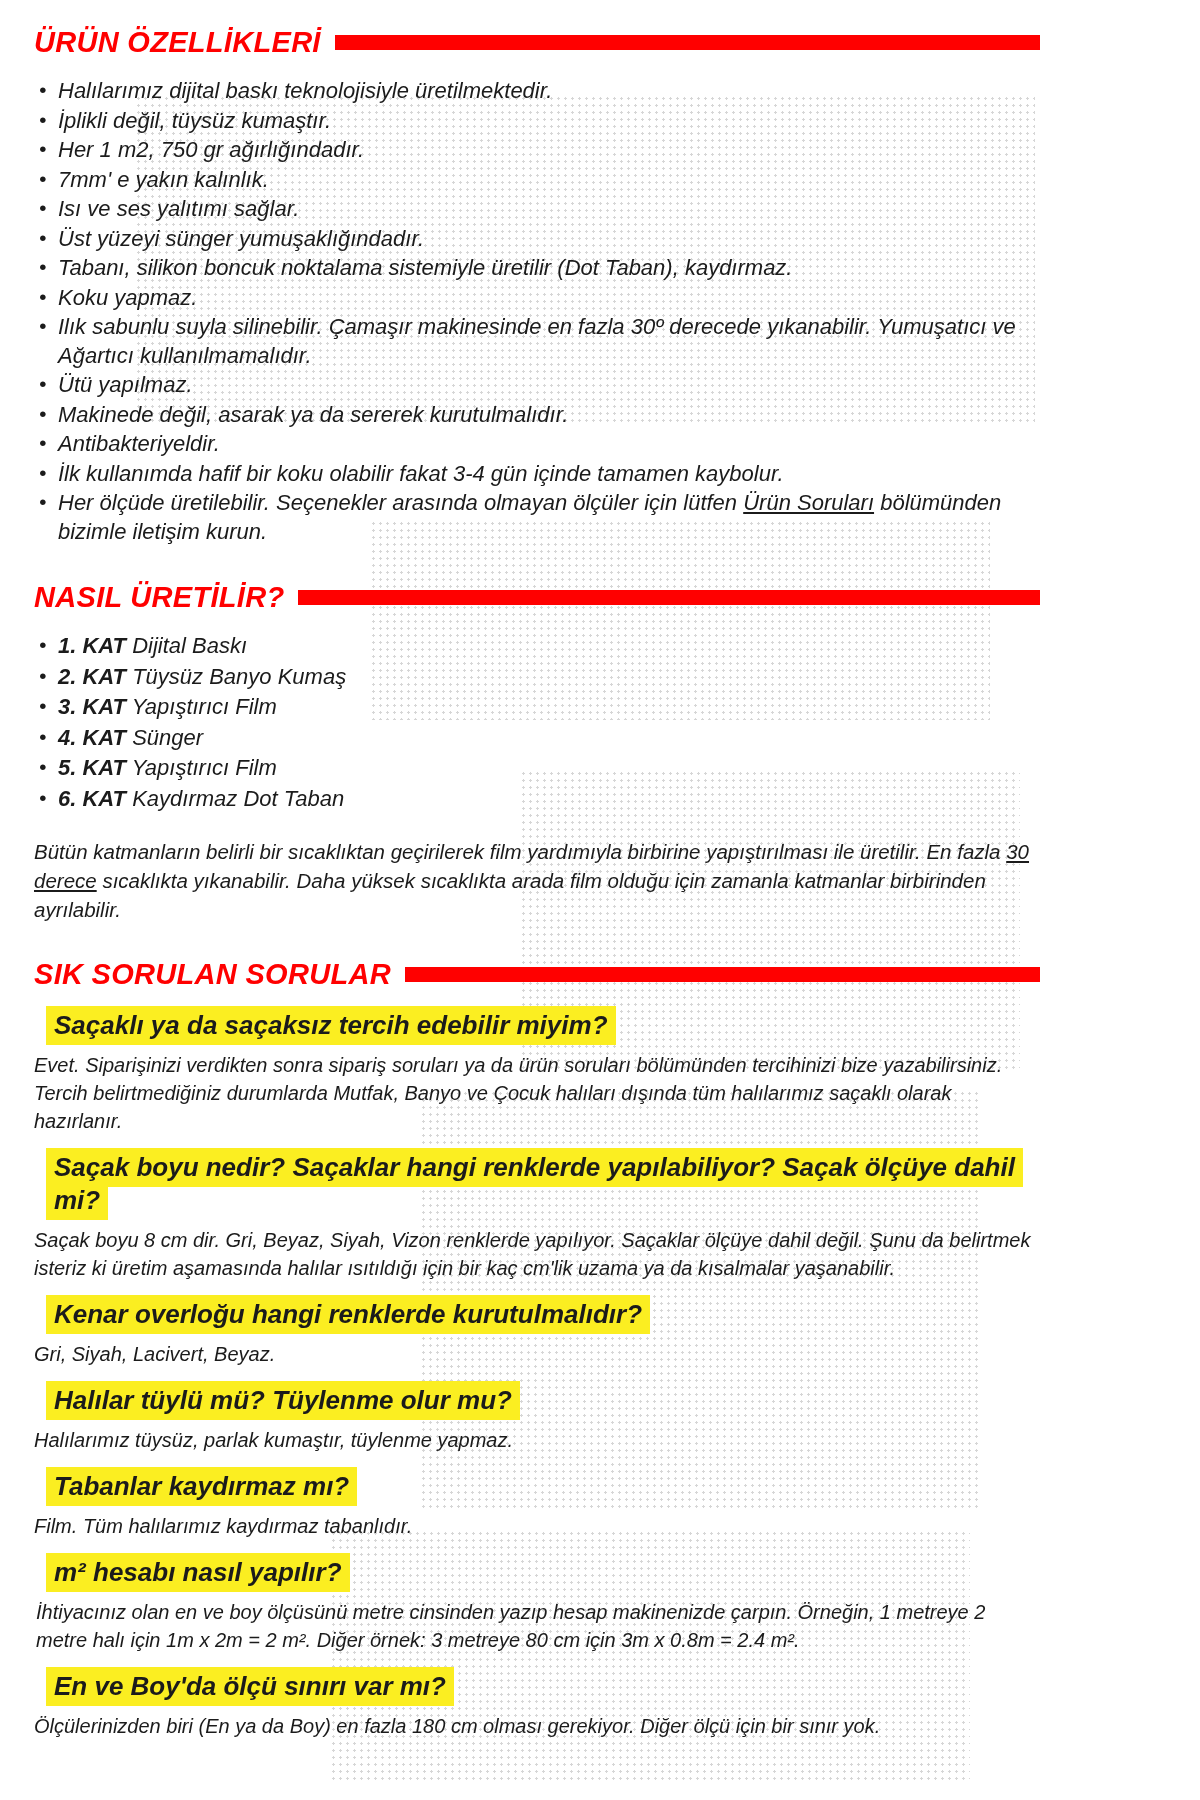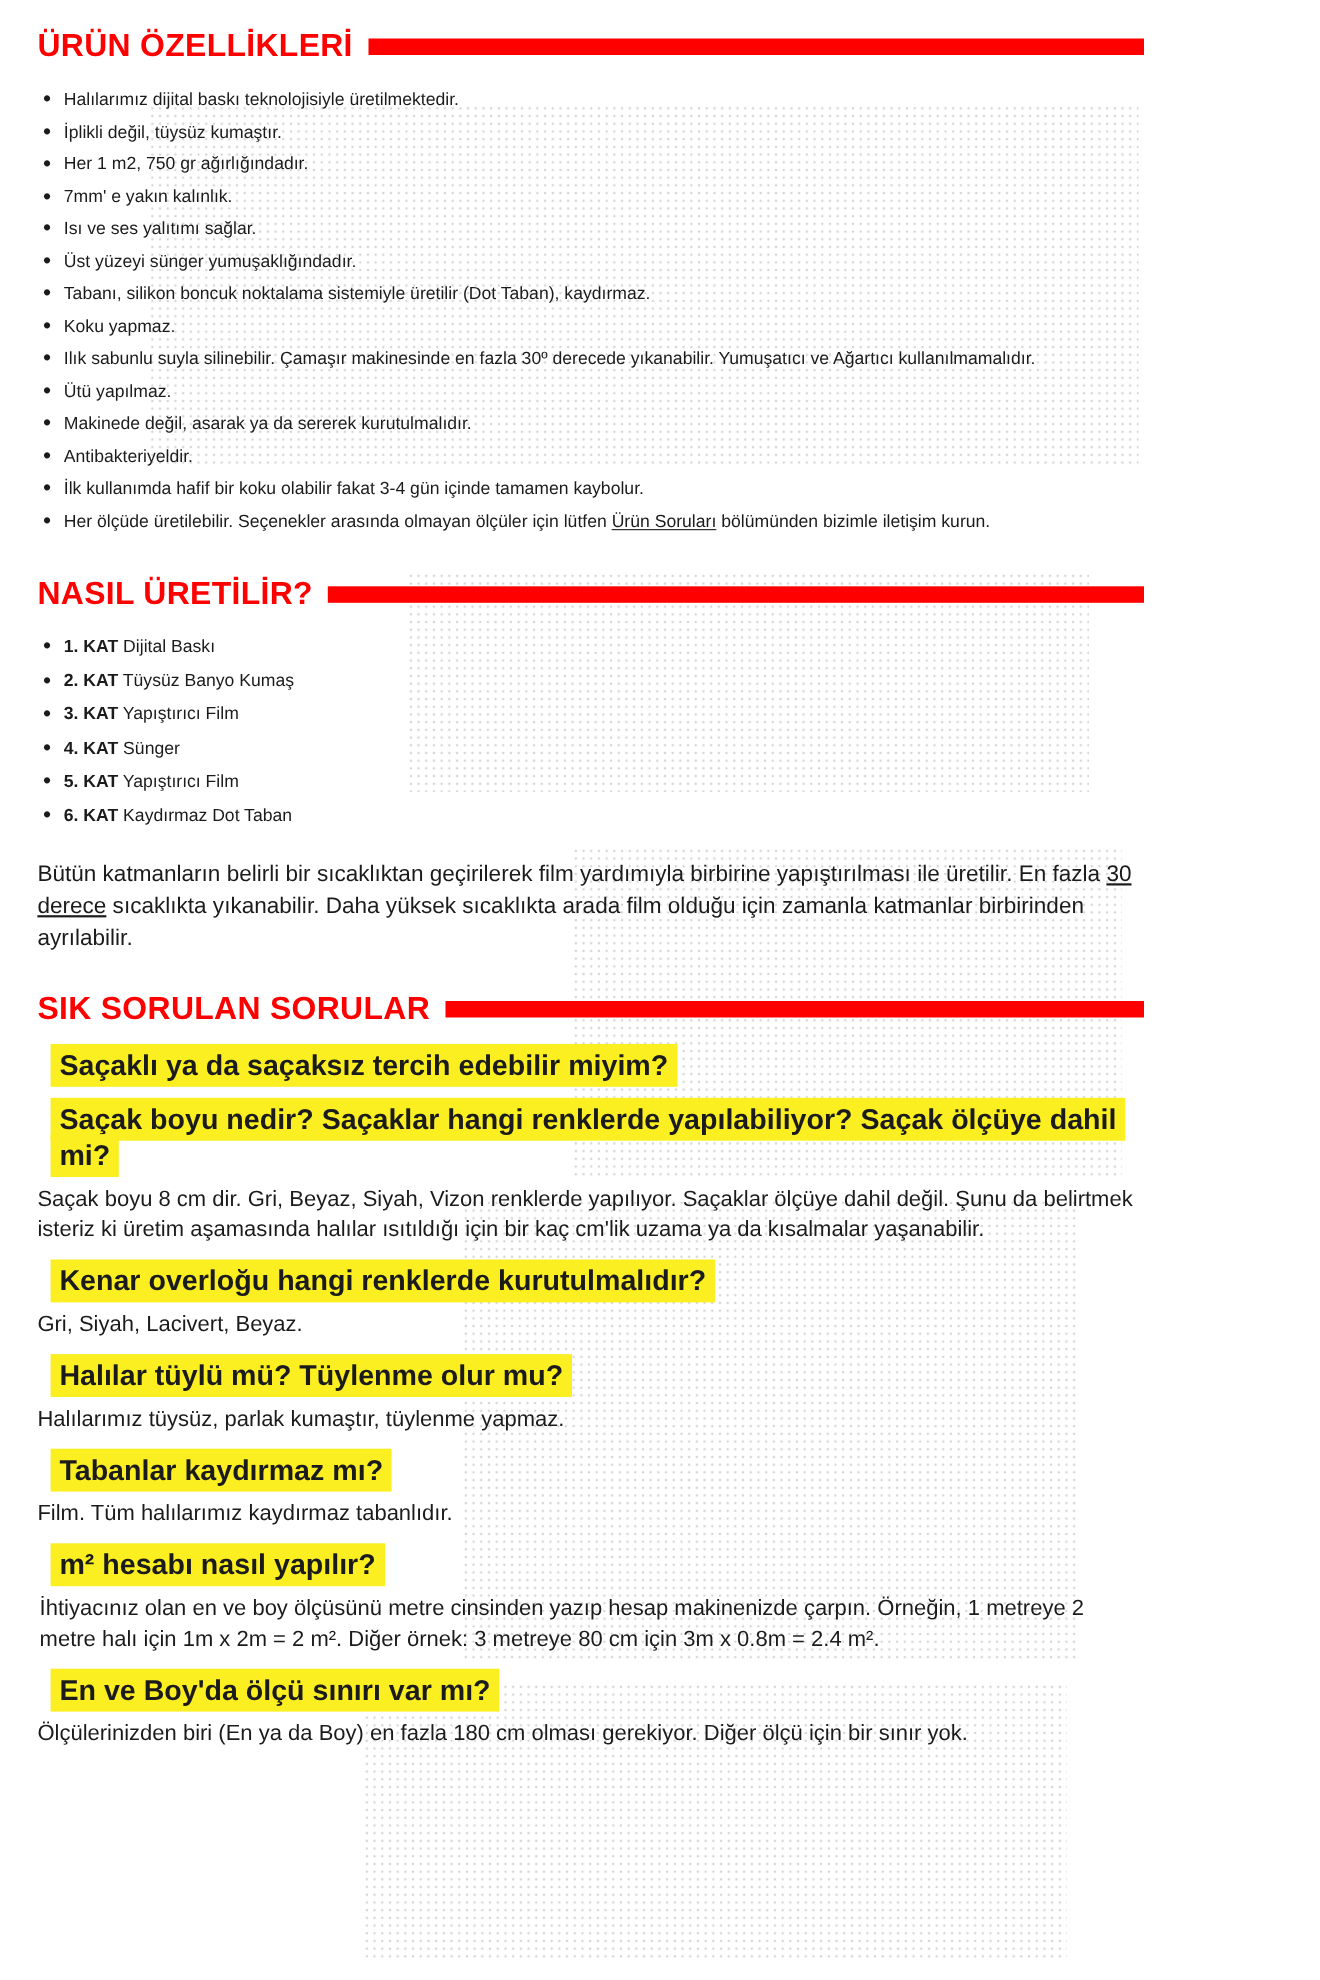--- a/index.html
+++ b/index.html
@@ -14,20 +14,21 @@
     color: #1b1b1b;
     position: relative;
     overflow: hidden;
   }
   .page {
     position: relative;
     width: 1092px;
     height: 1800px;
     box-sizing: border-box;
     padding: 26px 52px 0 34px;
+    font-style: italic;
   }
   
   .dots {
     position: absolute;
     background-image: radial-gradient(#d6d6d6 1.3px, transparent 1.4px);
     background-size: 7px 7px;
     z-index: 0;
     pointer-events: none;
   }
   .dots-a { left: 135px; top: 95px;  width: 900px; height: 330px; }
@@ -60,21 +61,21 @@
 
   
   ul.bullets {
     list-style: none;
     margin: 0;
     padding: 0;
   }
   ul.bullets li {
     position: relative;
     padding-left: 24px;
-    font-size: 16px;
+    font-size: 22px;
     line-height: 28.5px;
     margin-bottom: 1px;
     font-weight: 500;
   }
   ul.bullets li::before {
     content: "•";
     position: absolute;
     left: 5px;
     top: -1px;
     font-size: 21px;
@@ -176,20 +177,21 @@
 
     <div class="spacer-lg"></div>
 
     <div class="section-head">
       <span class="title">SIK SORULAN SORULAR</span>
       <span class="bar"></span>
     </div>
 
     <div class="faq-item">
       <span class="faq-q">Saçaklı ya da saçaksız tercih edebilir miyim?</span>
+      <p class="faq-a">Evet. Siparişinizi verdikten sonra sipariş soruları ya da ürün soruları bölümünden tercihinizi bize yazabilirsiniz. Tercih belirtmediğiniz durumlarda Mutfak, Banyo ve Çocuk halıları dışında tüm halılarımız saçaklı olarak hazırlanır.</p>
     </div>
 
     <div class="faq-item">
       <span class="faq-q">Saçak boyu nedir? Saçaklar hangi renklerde yapılabiliyor? Saçak ölçüye dahil mi?</span>
       <p class="faq-a">Saçak boyu 8 cm dir. Gri, Beyaz, Siyah, Vizon renklerde yapılıyor. Saçaklar ölçüye dahil değil. Şunu da belirtmek isteriz ki üretim aşamasında halılar ısıtıldığı için bir kaç cm'lik uzama ya da kısalmalar yaşanabilir.</p>
     </div>
 
     <div class="faq-item">
       <span class="faq-q">Kenar overloğu hangi renklerde kurutulmalıdır?</span>
       <p class="faq-a">Gri, Siyah, Lacivert, Beyaz.</p>

